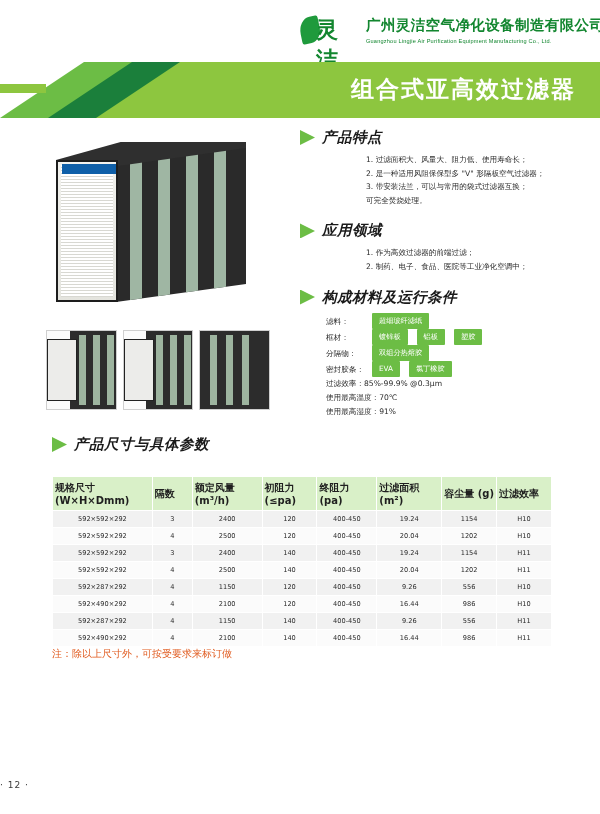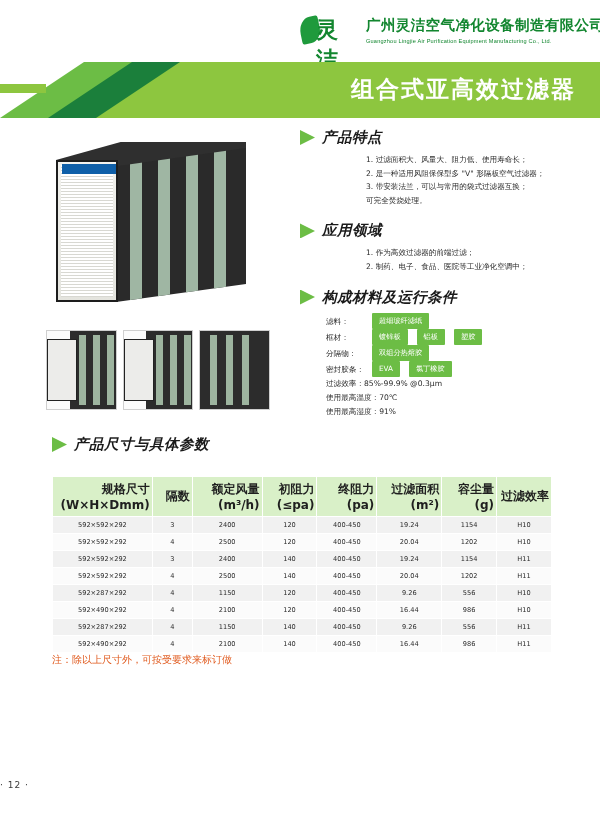--- a/index.html
+++ b/index.html
@@ -165,22 +165,22 @@
   
   .table-sec{
     position:absolute;left:52px;top:435px;width:500px;
   }
   .table-head{display:flex;align-items:center;margin-bottom:22px;}
   table{
     border-collapse:collapse;width:500px;
     font-family:"DejaVu Sans",sans-serif;
   }
   th{
-    background:#d9f0c8;color:#1f1f1f;font-size:12px;font-weight:bold;
-    border:1px solid #ffffff;padding:4px 2px;text-align:right;
+    background:#d9f0c8;color:#1f1f1f;font-size:10px;font-weight:bold;
+    border:1px solid #ffffff;padding:4px 2px;text-align:left;
   }
   td{
     font-size:6.6px;border:1px solid #ffffff;padding:4px 2px;text-align:center;color:#2b2b2b;
   }
   tr.odd td{background:#f1f1f1;}
   tr.even td{background:#fbfbfb;}
   .note{
     font-size:10px;color:#e05a1e;
     font-family:Liberation Sans, sans-serif;
   }

